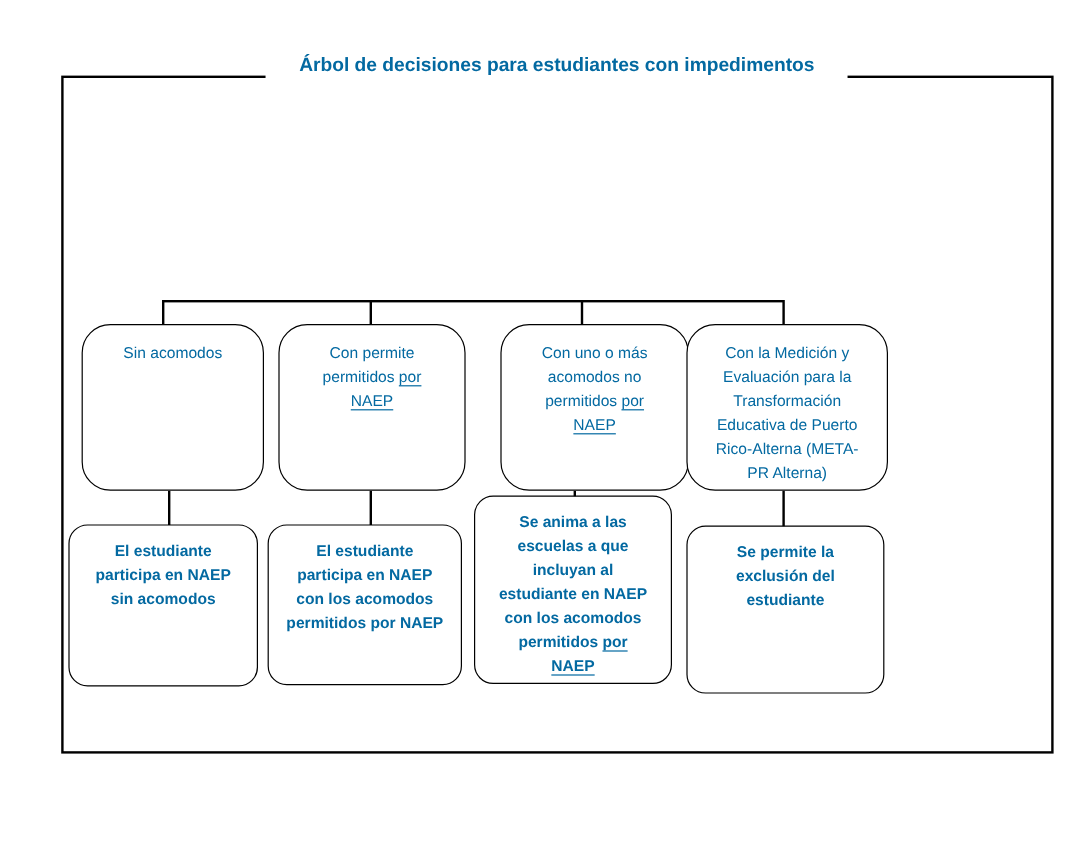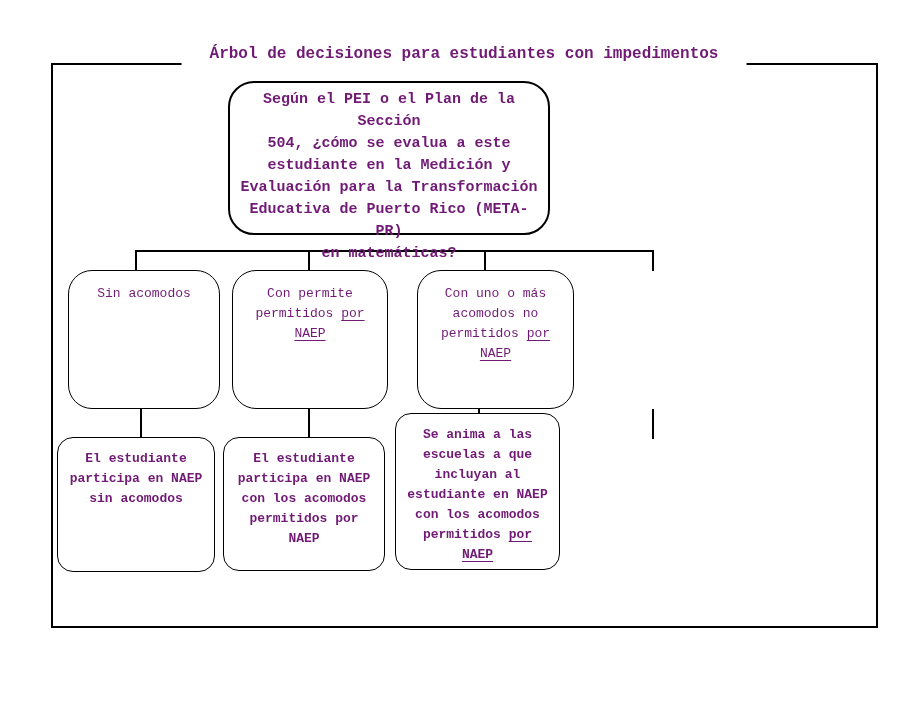--- a/index.html
+++ b/index.html
@@ -1,22 +1,22 @@
 <!DOCTYPE html>
 <html><head>
 <meta charset="utf-8">
 <style>
   html, body { margin: 0; padding: 0; background: #ffffff; }
   .canvas {
     position: relative;
     width: 906px;
     height: 720px;
     background: #ffffff;
-    color: #701a75;
-    font-family: Liberation Mono, monospace;
+    color: #0369a1;
+    font-family: Liberation Sans, sans-serif;
     overflow: hidden;
   }
   .frame {
     position: absolute;
     left: 51px; top: 63px;
     width: 827px; height: 565px;
     border: 2px solid #000000;
     box-sizing: border-box;
     background: #ffffff;
   }
@@ -98,42 +98,42 @@
   <div class="conn conn-h"></div>
   <div class="conn conn-v dt dt1"></div>
   <div class="conn conn-v dt dt2"></div>
   <div class="conn conn-v dt dt3"></div>
   <div class="conn conn-v dt dt4"></div>
   <div class="conn conn-v dm dm1"></div>
   <div class="conn conn-v dm dm2"></div>
   <div class="conn conn-v dm dm3"></div>
   <div class="conn conn-v dm dm4"></div>
 
-  <div class="node root-node">
-    <div class="node-text">Según el PEI o el Plan de la Sección
-504, ¿cómo se evalua a este
-estudiante en la Medición y
-Evaluación para la Transformación
-Educativa de Puerto Rico (META-PR)
-en matemáticas?</div>
-  </div>
 
   <div class="node branch-node b1">
     <div class="node-text"><span>Sin acomodos</span><span class="u"></span></div>
   </div>
   <div class="node branch-node b2">
     <div class="node-text"><span>Con permite
 permitidos </span><span class="u">por
 NAEP</span></div>
   </div>
   <div class="node branch-node b3">
     <div class="node-text"><span>Con uno o más
 acomodos no
 permitidos </span><span class="u">por
 NAEP</span></div>
+  </div>
+  <div class="node branch-node b4">
+    <div class="node-text"><span>Con la Medición y
+Evaluación para la
+Transformación
+Educativa de Puerto
+Rico-Alterna (META-
+PR Alterna)</span><span class="u"></span></div>
   </div>
 
   <div class="node outcome-node o1">
     <div class="node-text"><span>El estudiante
 participa en NAEP
 sin acomodos</span><span class="u"></span></div>
   </div>
   <div class="node outcome-node o2">
     <div class="node-text"><span>El estudiante
 participa en NAEP
@@ -142,14 +142,19 @@
   </div>
   <div class="node outcome-node o3">
     <div class="node-text"><span>Se anima a las
 escuelas a que
 incluyan al
 estudiante en NAEP
 con los acomodos
 permitidos </span><span class="u">por
 NAEP</span></div>
   </div>
+  <div class="node outcome-node o4">
+    <div class="node-text"><span>Se permite la
+exclusión del
+estudiante</span><span class="u"></span></div>
+  </div>
 
 </div>
 
 </body></html>

